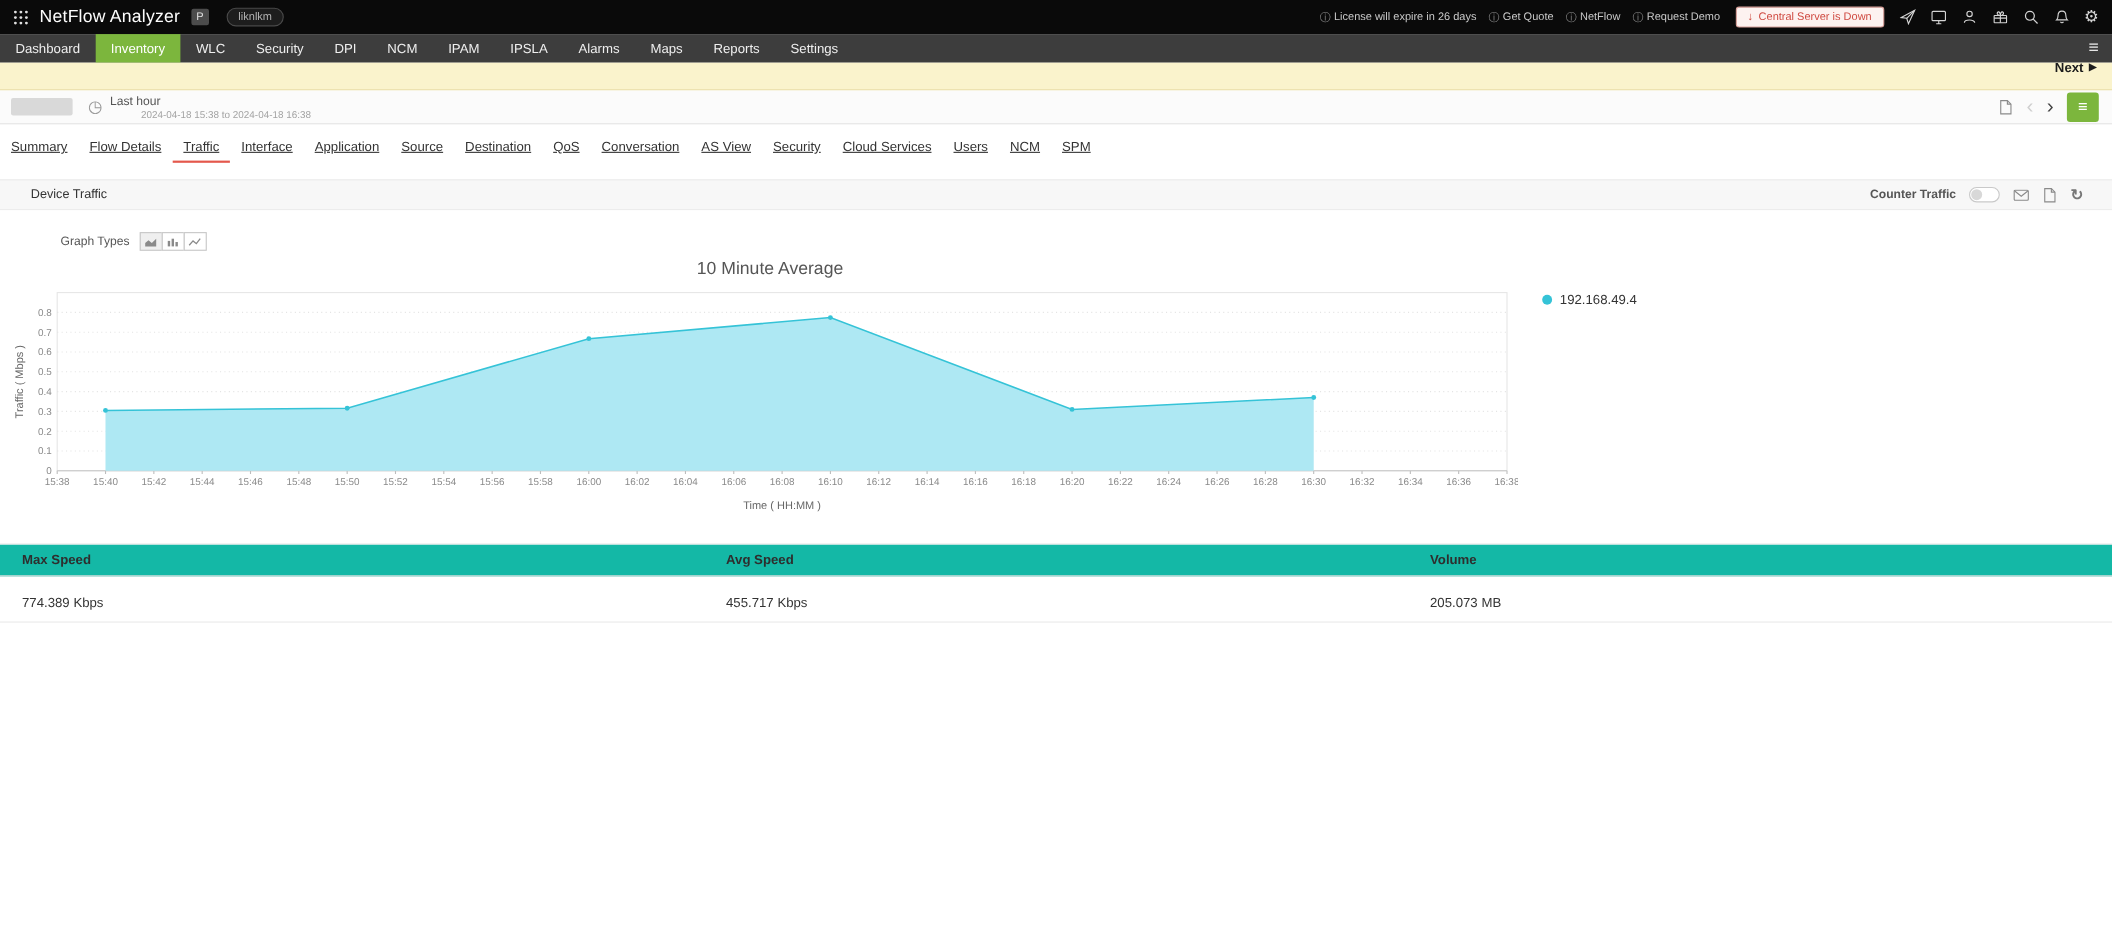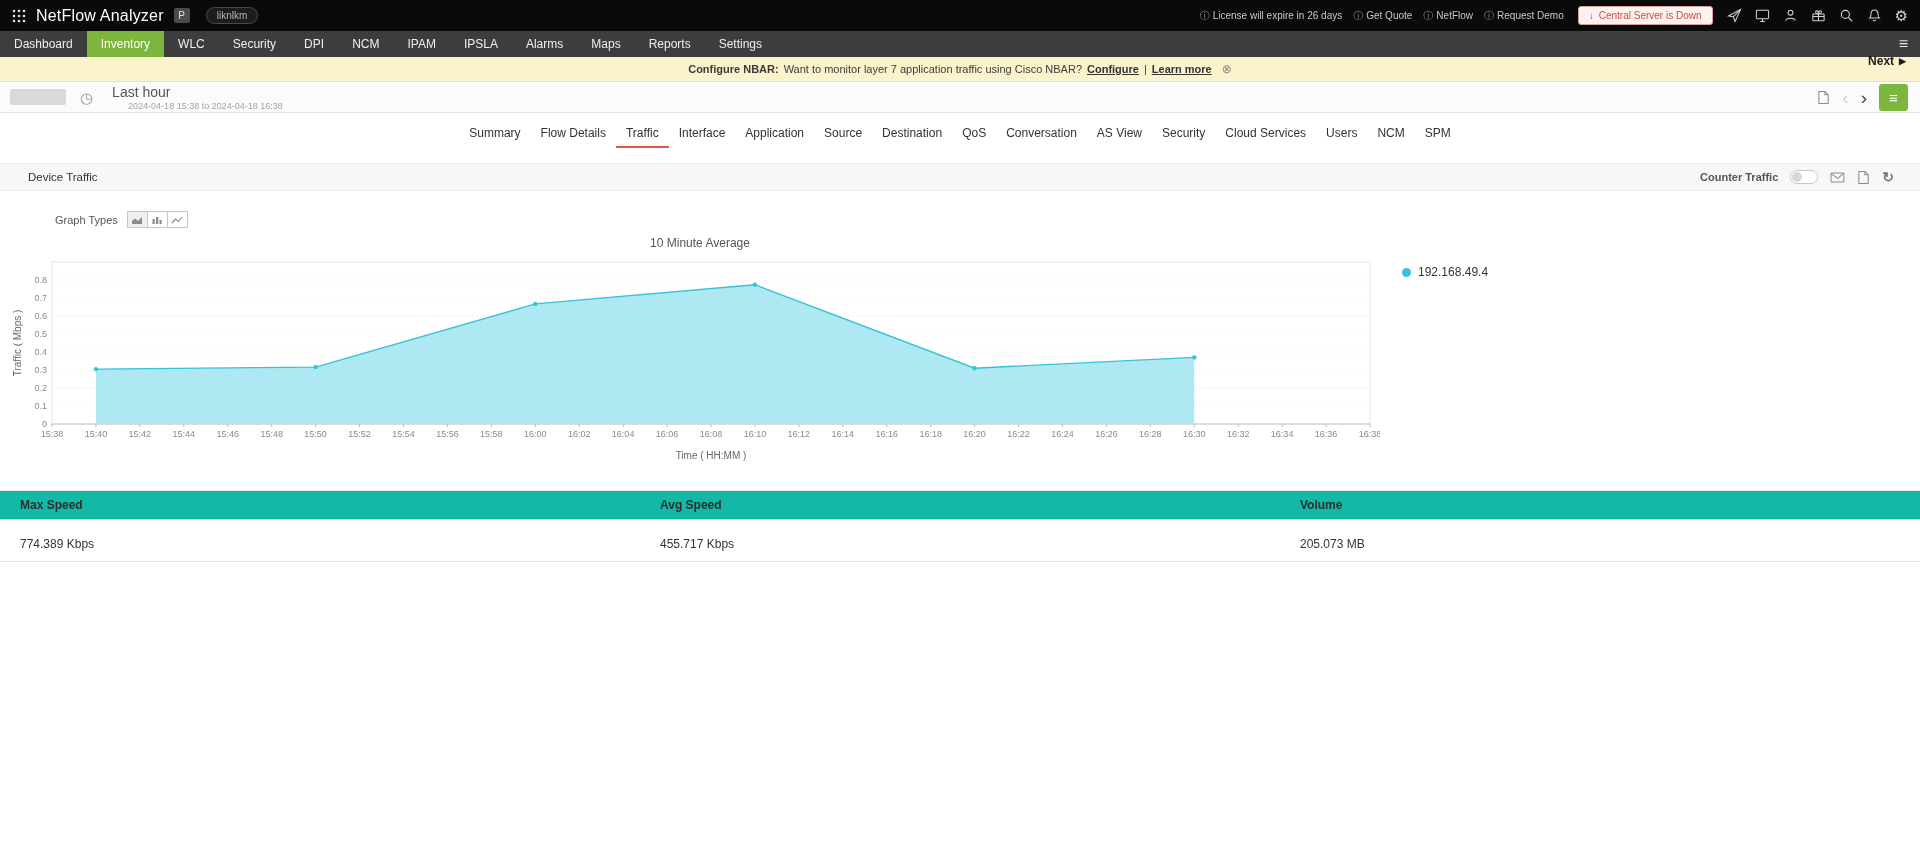--- a/index.html
+++ b/index.html
@@ -40,51 +40,51 @@
   .banner-link { color:#333; font-weight:600; text-decoration:underline; cursor:pointer; }
   .banner-close { color:#8a8a8a; font-size:12px; margin-left:5px; cursor:pointer; }
   .banner-next { position:absolute; right:14px; top:0; bottom:16px; display:flex; align-items:center; gap:5px;
                  font-size:12px; font-weight:700; color:#1c1c1c; cursor:pointer; }
   .next-glyph { font-size:9px; }
   
   .subheader { height:31px; background:#fbfbfb; border-bottom:1px solid #e4e4e4; display:flex; align-items:center; padding:0 10px; }
   .device-chip { width:56px; height:16px; background:#d9d9d9; border-radius:2px; cursor:pointer; }
   .time-block { margin-left:14px; display:flex; align-items:center; gap:7px; }
   .clock-glyph { font-size:15px; color:#999; line-height:1; }
-  .time-range { font-size:14px; color:#555; cursor:pointer;margin-left:12px; }
+  .time-range { font-size:11px; color:#555; cursor:pointer; }
   .time-detail { font-size:9px; color:#a3a3a3; margin-top:1px;margin-left:28px; }
   .subheader-right { margin-left:auto; display:flex; align-items:center; gap:12px; }
   .icon-gray { color:#8a8a8a; cursor:pointer; display:inline-flex; }
   .chev { font-size:19px; line-height:1; color:#444; cursor:pointer; }
   .chev.disabled { color:#cfcfcf; }
   .menu-btn { width:29px; height:27px; background:var(--green); border:none; border-radius:3px; color:#fff;
               font-size:15px; display:flex; align-items:center; justify-content:center; cursor:pointer; margin-right:2px; }
   
-  .tabs { display:flex; justify-content:center; padding-top:9px; }
+  .tabs { display:flex; padding-top:9px;text-decoration:underline; }
   .tab { padding:4px 10px 6px; font-size:12px; color:#333; cursor:pointer; border-bottom:2px solid transparent; }
   .tab.active { border-bottom:2px solid #e4584c; }
   
   .section-bar { margin-top:15px; background:#f7f7f7; border-top:1px solid #ececec; border-bottom:1px solid #ececec;
                  height:28px; display:flex; align-items:center; justify-content:space-between; padding:0 26px 0 28px; }
   .section-title { font-size:11.5px; color:#333; }
   .section-right { display:flex; align-items:center; gap:12px; font-size:11px; color:#555;font-weight:bold; }
   .toggle { width:28px; height:14px; border:1px solid #c9c9c9; border-radius:8px; background:#fff; position:relative;
             display:inline-block; cursor:pointer; }
   .knob { position:absolute; left:1px; top:1px; width:10px; height:10px; border-radius:50%; background:#d8d8d8; }
   .refresh-glyph { font-size:14px; color:#777; cursor:pointer; line-height:1; }
   
   .graph-types { margin:20px 0 0 55px; display:flex; align-items:center; gap:10px; font-size:11px; color:#555; }
   .btn-group { display:flex; }
   .gt-btn { width:21px; height:17px; border:1px solid #c6c6c6; background:#fff; padding:0; margin-left:-1px;
             display:flex; align-items:center; justify-content:center; cursor:pointer; }
   .gt-btn.active { background:#efefef; }
   
   .chart-flex { display:flex; margin-top:8px; padding-left:10px; }
   .chart-wrap { width:1380px; }
-  .chart-title { text-align:center; font-size:12px; color:#555; margin-bottom:2px; }
+  .chart-title { text-align:center; font-size:16px; color:#555; margin-bottom:2px; }
   svg.chart { width:1370px; height:212px; display:block; }
   svg.chart .tick { fill:#8a8a8a; font-size:9px; font-family:"Liberation Sans", sans-serif; }
   svg.chart .axis-label { fill:#666; font-size:10px; font-family:"Liberation Sans", sans-serif; }
   .legend { margin-left:12px; margin-top:28px; display:flex; align-items:center; gap:7px; font-size:12px; color:#333;
             height:16px; cursor:pointer; }
   .legend-dot { width:9px; height:9px; border-radius:50%; background:#2cc3d7; }
   
   .traffic-table { width:100%; border-collapse:collapse; margin-top:26px; }
   .traffic-table th { width:33.33%; background:#14b8a6; font-weight:600; font-size:12px; color:#2e2e2e;
                       text-align:left; padding:7px 20px; border-top:1px solid #e9e9e9; border-bottom:1px solid #e0e0e0; }
@@ -231,28 +231,20 @@
       </div>
 
       <div class="nav-item">
         <span>Settings</span>
       </div>
     </div>
   <span class="nav-burger">≡</span>
 </nav>
 
 <div class="banner">
-  <div class="banner-center">
-    <span class="banner-bold">Configure NBAR:</span>
-    <span>Want to monitor layer 7 application traffic using Cisco NBAR?</span>
-    <span class="banner-link">Configure</span>
-    <span>|</span>
-    <span class="banner-link">Learn more</span>
-    <span class="banner-close">⊗</span>
-  </div>
   <div class="banner-next">
     <span>Next</span>
     <span class="next-glyph">▶</span>
   </div>
 </div>
 
 <div class="subheader">
   <div class="device-chip"></div>
   <div class="time-block">
     <span class="clock-glyph">◷</span>

